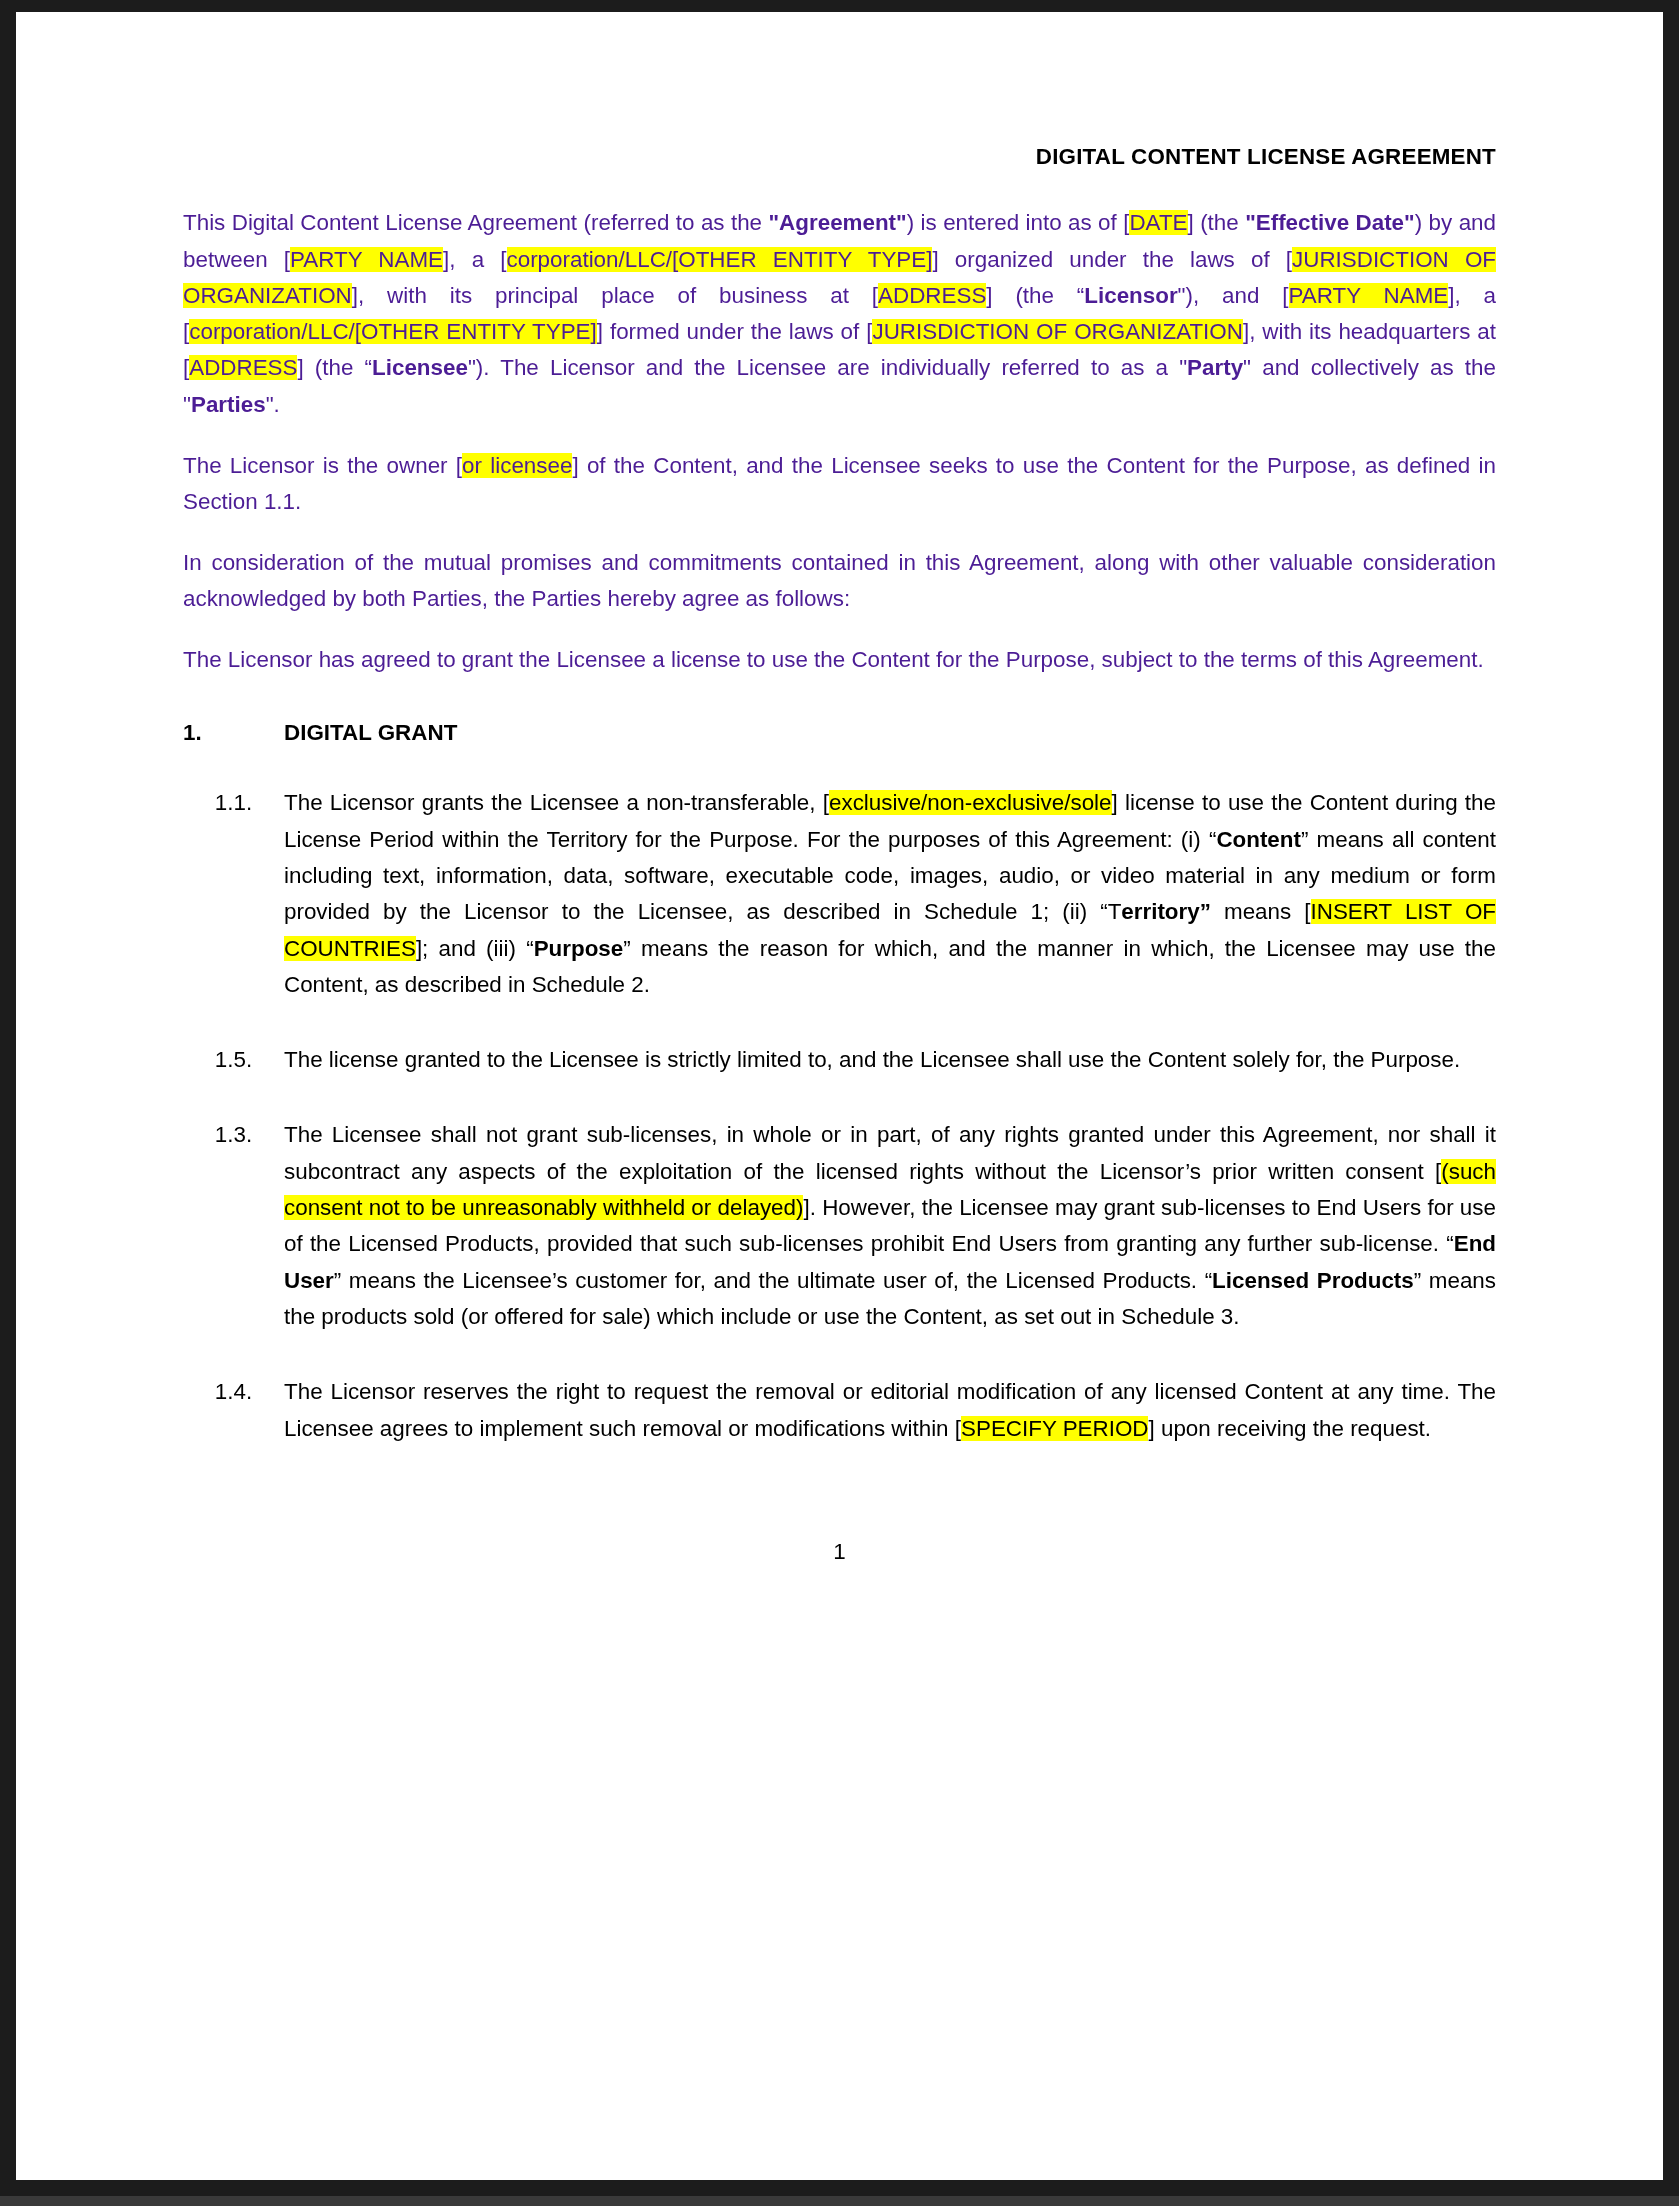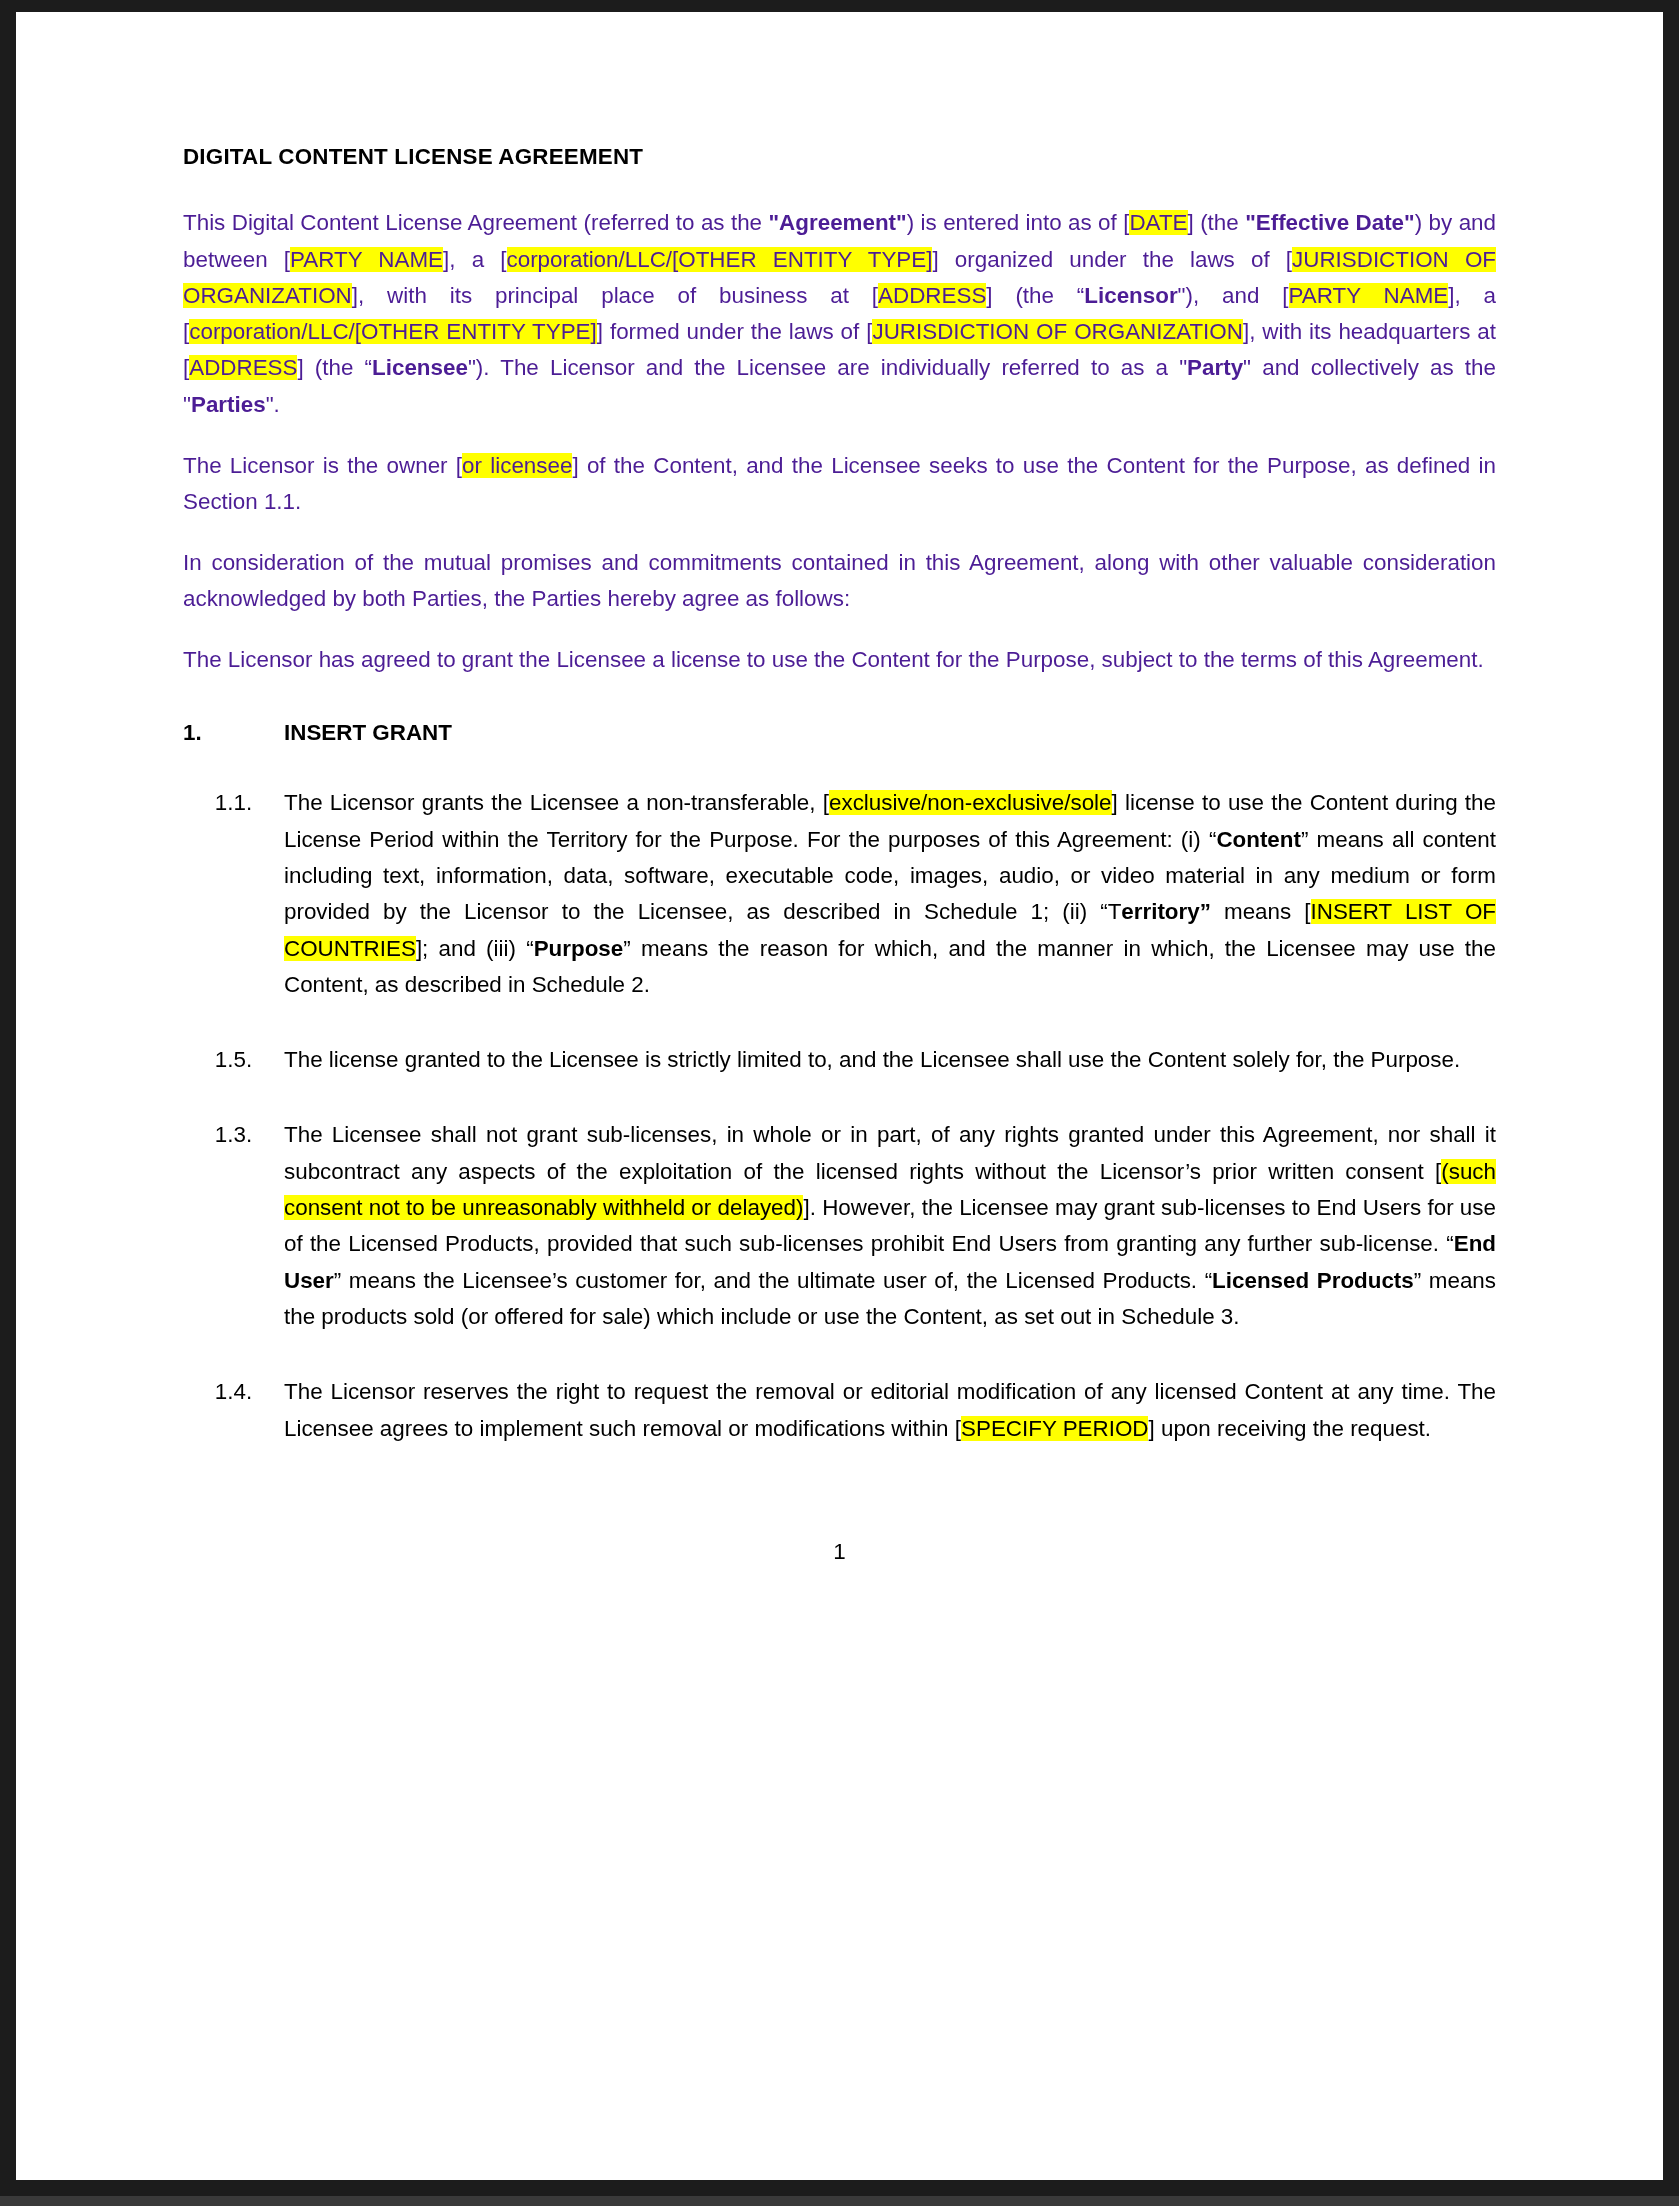--- a/index.html
+++ b/index.html
@@ -19,21 +19,21 @@
   }
   .page {
     background: #ffffff;
     box-sizing: border-box;
     width: 100%;
     min-height: 2168px;
     padding: 132px 167px 53px 167px;
     position: relative;
   }
   .doc-title {
-    text-align: left;
+    text-align: right;
     font-weight: bold;
     font-size: 22.4px;
     letter-spacing: 0.2px;
     color: #000;
     margin: 0 0 35px 0;
   }
   p.para {
     font-size: 22.4px;
     line-height: 1.62;
     color: #4c1d95;
@@ -90,21 +90,21 @@
     <p class="para">This Digital Content License Agreement (referred to as the <b>"Agreement"</b>) is entered into as of [<span class="hl">DATE</span>] (the <b>"Effective Date"</b>) by and between [<span class="hl">PARTY NAME</span>], a [<span class="hl">corporation/LLC/[OTHER ENTITY TYPE]</span>] organized under the laws of [<span class="hl">JURISDICTION OF ORGANIZATION</span>], with its principal place of business at [<span class="hl">ADDRESS</span>] (the “<b>Licensor</b>"), and [<span class="hl">PARTY NAME</span>], a [<span class="hl">corporation/LLC/[OTHER ENTITY TYPE]</span>] formed under the laws of [<span class="hl">JURISDICTION OF ORGANIZATION</span>], with its headquarters at [<span class="hl">ADDRESS</span>] (the “<b>Licensee</b>"). The Licensor and the Licensee are individually referred to as a "<b>Party</b>" and collectively as the "<b>Parties</b>".</p>
 
     <p class="para">The Licensor is the owner [<span class="hl">or licensee</span>] of the Content, and the Licensee seeks to use the Content for the Purpose, as defined in Section 1.1.</p>
 
     <p class="para">In consideration of the mutual promises and commitments contained in this Agreement, along with other valuable consideration acknowledged by both Parties, the Parties hereby agree as follows:</p>
 
     <p class="para">The Licensor has agreed to grant the Licensee a license to use the Content for the Purpose, subject to the terms of this Agreement.</p>
 
     <div class="section-head">
       <span class="num">1.</span>
-      <span>INSERT GRANT</span>
+      <span>DIGITAL GRANT</span>
     </div>
 
     <div class="clause">
       <span class="num">1.1.</span>
       <span class="body">The Licensor grants the Licensee a non-transferable, [<span class="hl">exclusive/non-exclusive/sole</span>] license to use the Content during the License Period within the Territory for the Purpose. For the purposes of this Agreement: (i) “<b>Content</b>” means all content including text, information, data, software, executable code, images, audio, or video material in any medium or form provided by the Licensor to the Licensee, as described in Schedule 1; (ii) “T<b>erritory”</b> means [<span class="hl">INSERT LIST OF COUNTRIES</span>]; and (iii) “<b>Purpose</b>” means the reason for which, and the manner in which, the Licensee may use the Content, as described in Schedule 2.</span>
     </div>
 
     <div class="clause">
       <span class="num">1.5.</span>
       <span class="body">The license granted to the Licensee is strictly limited to, and the Licensee shall use the Content solely for, the Purpose.</span>

